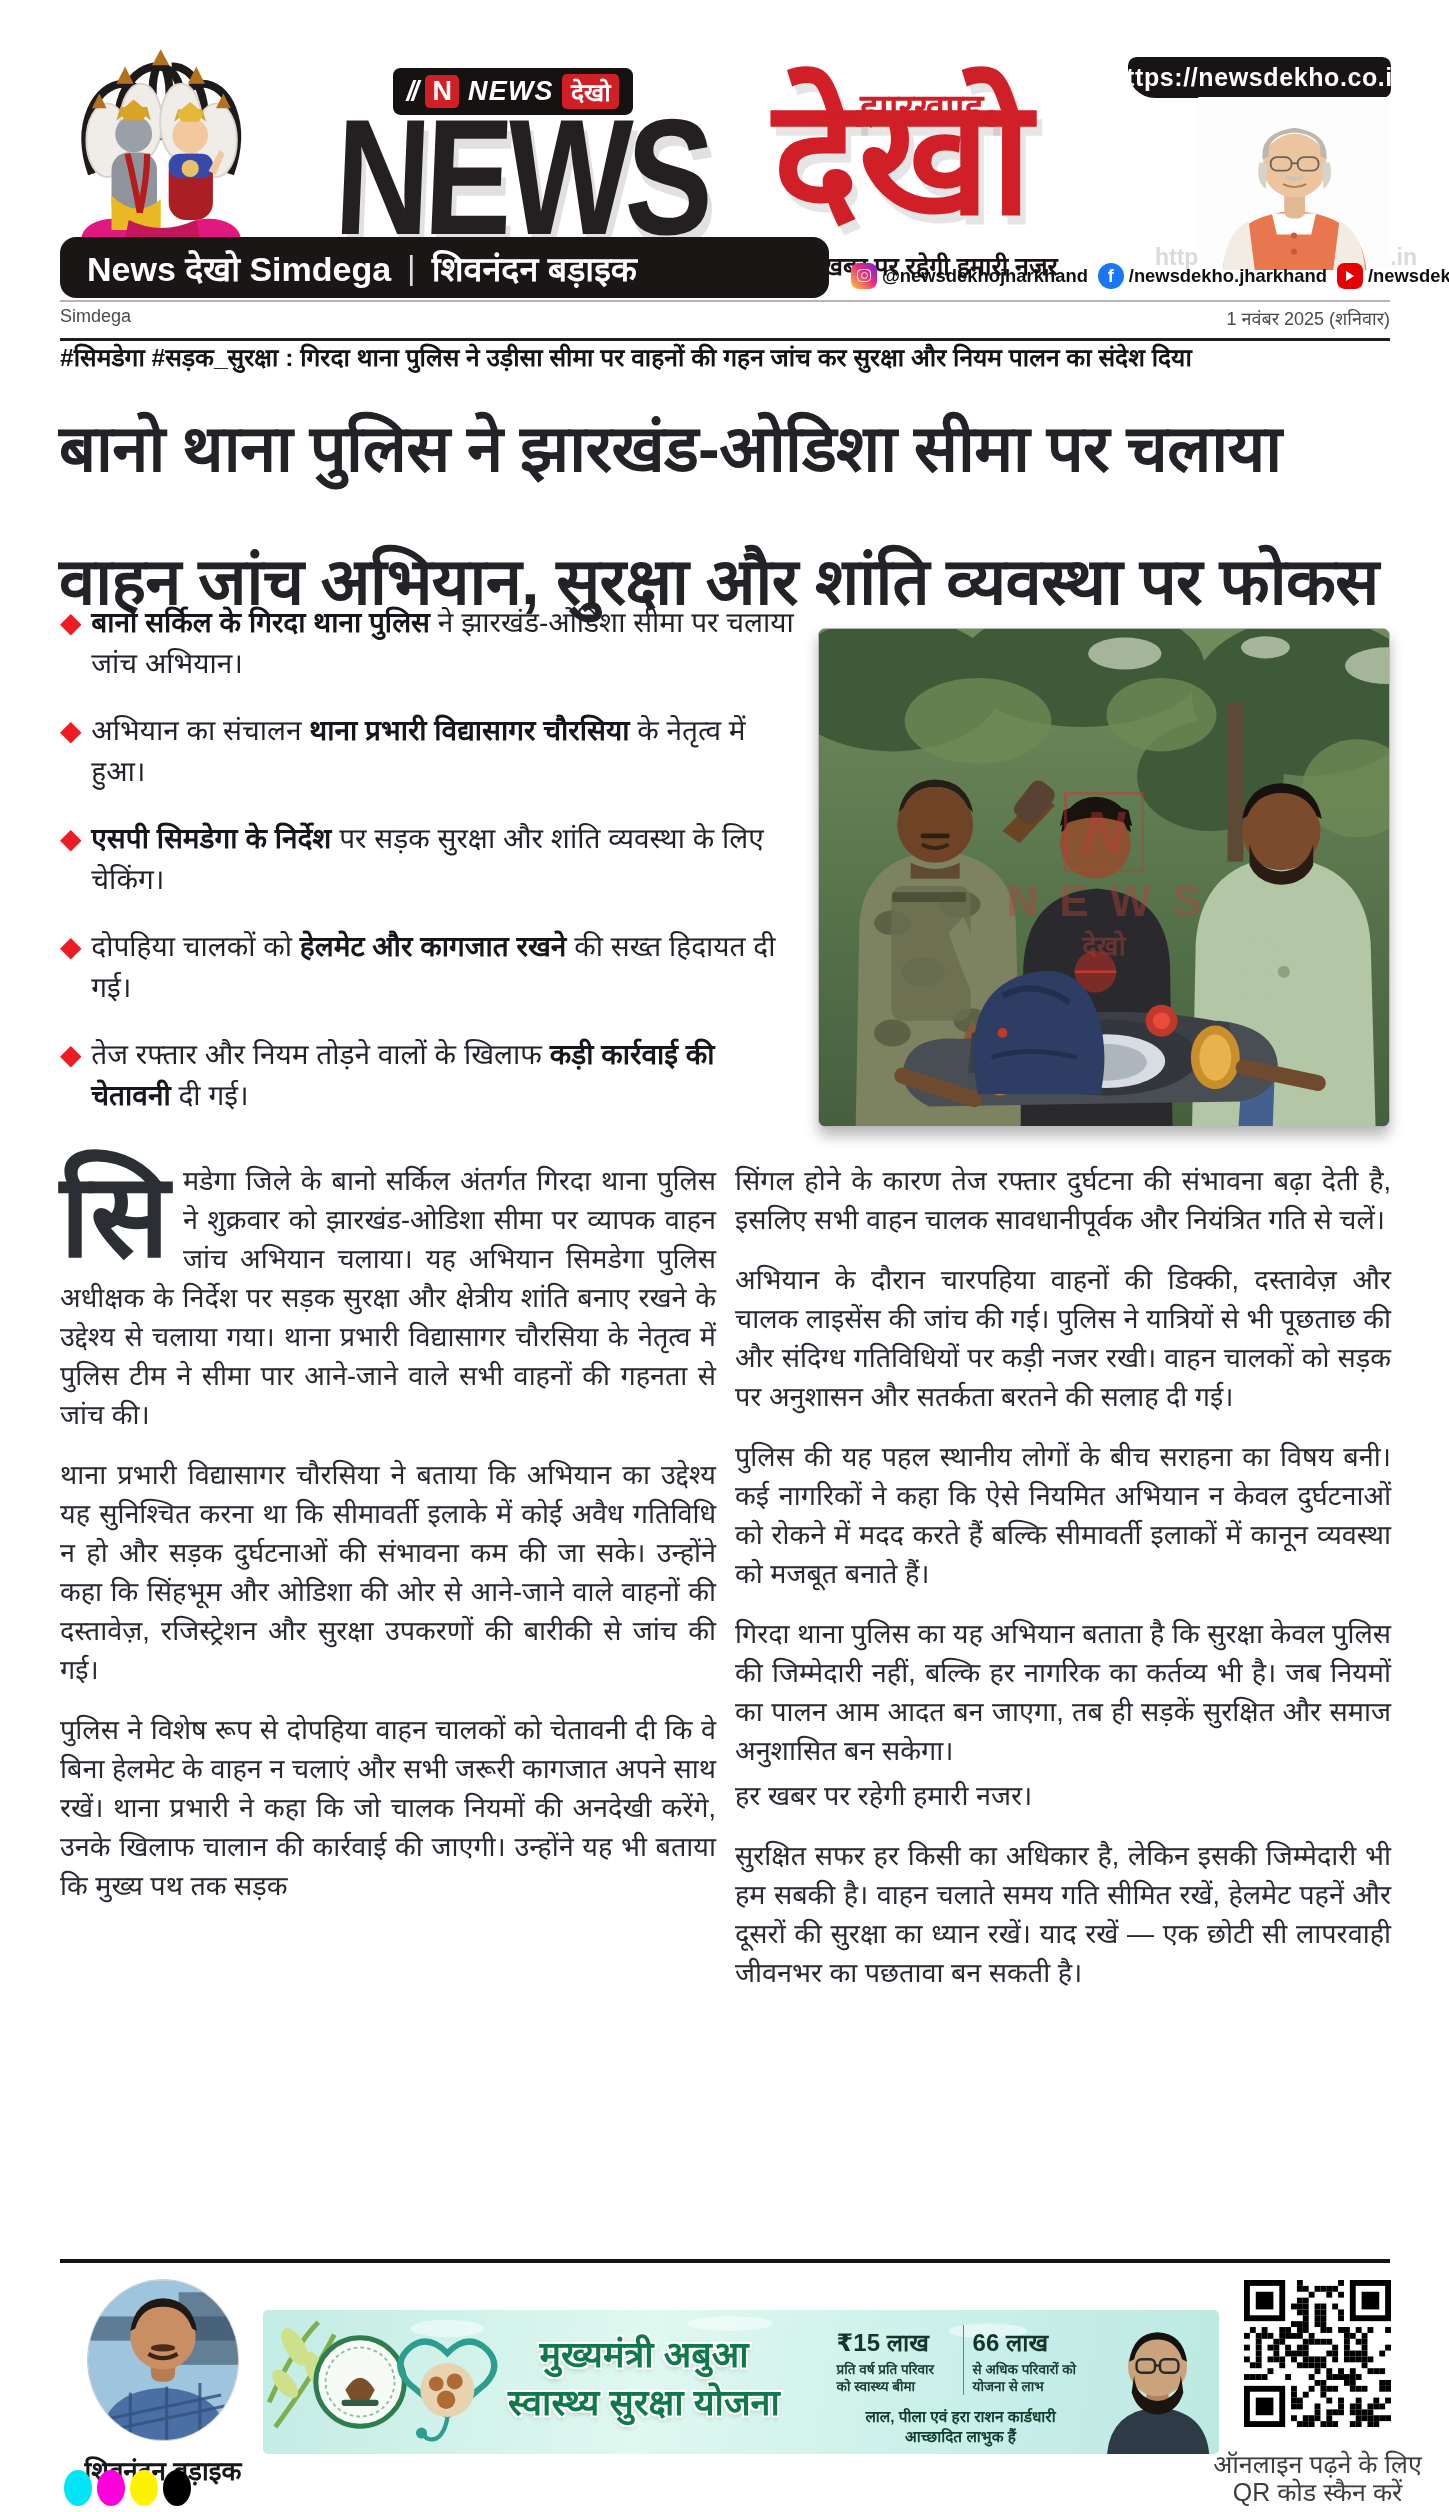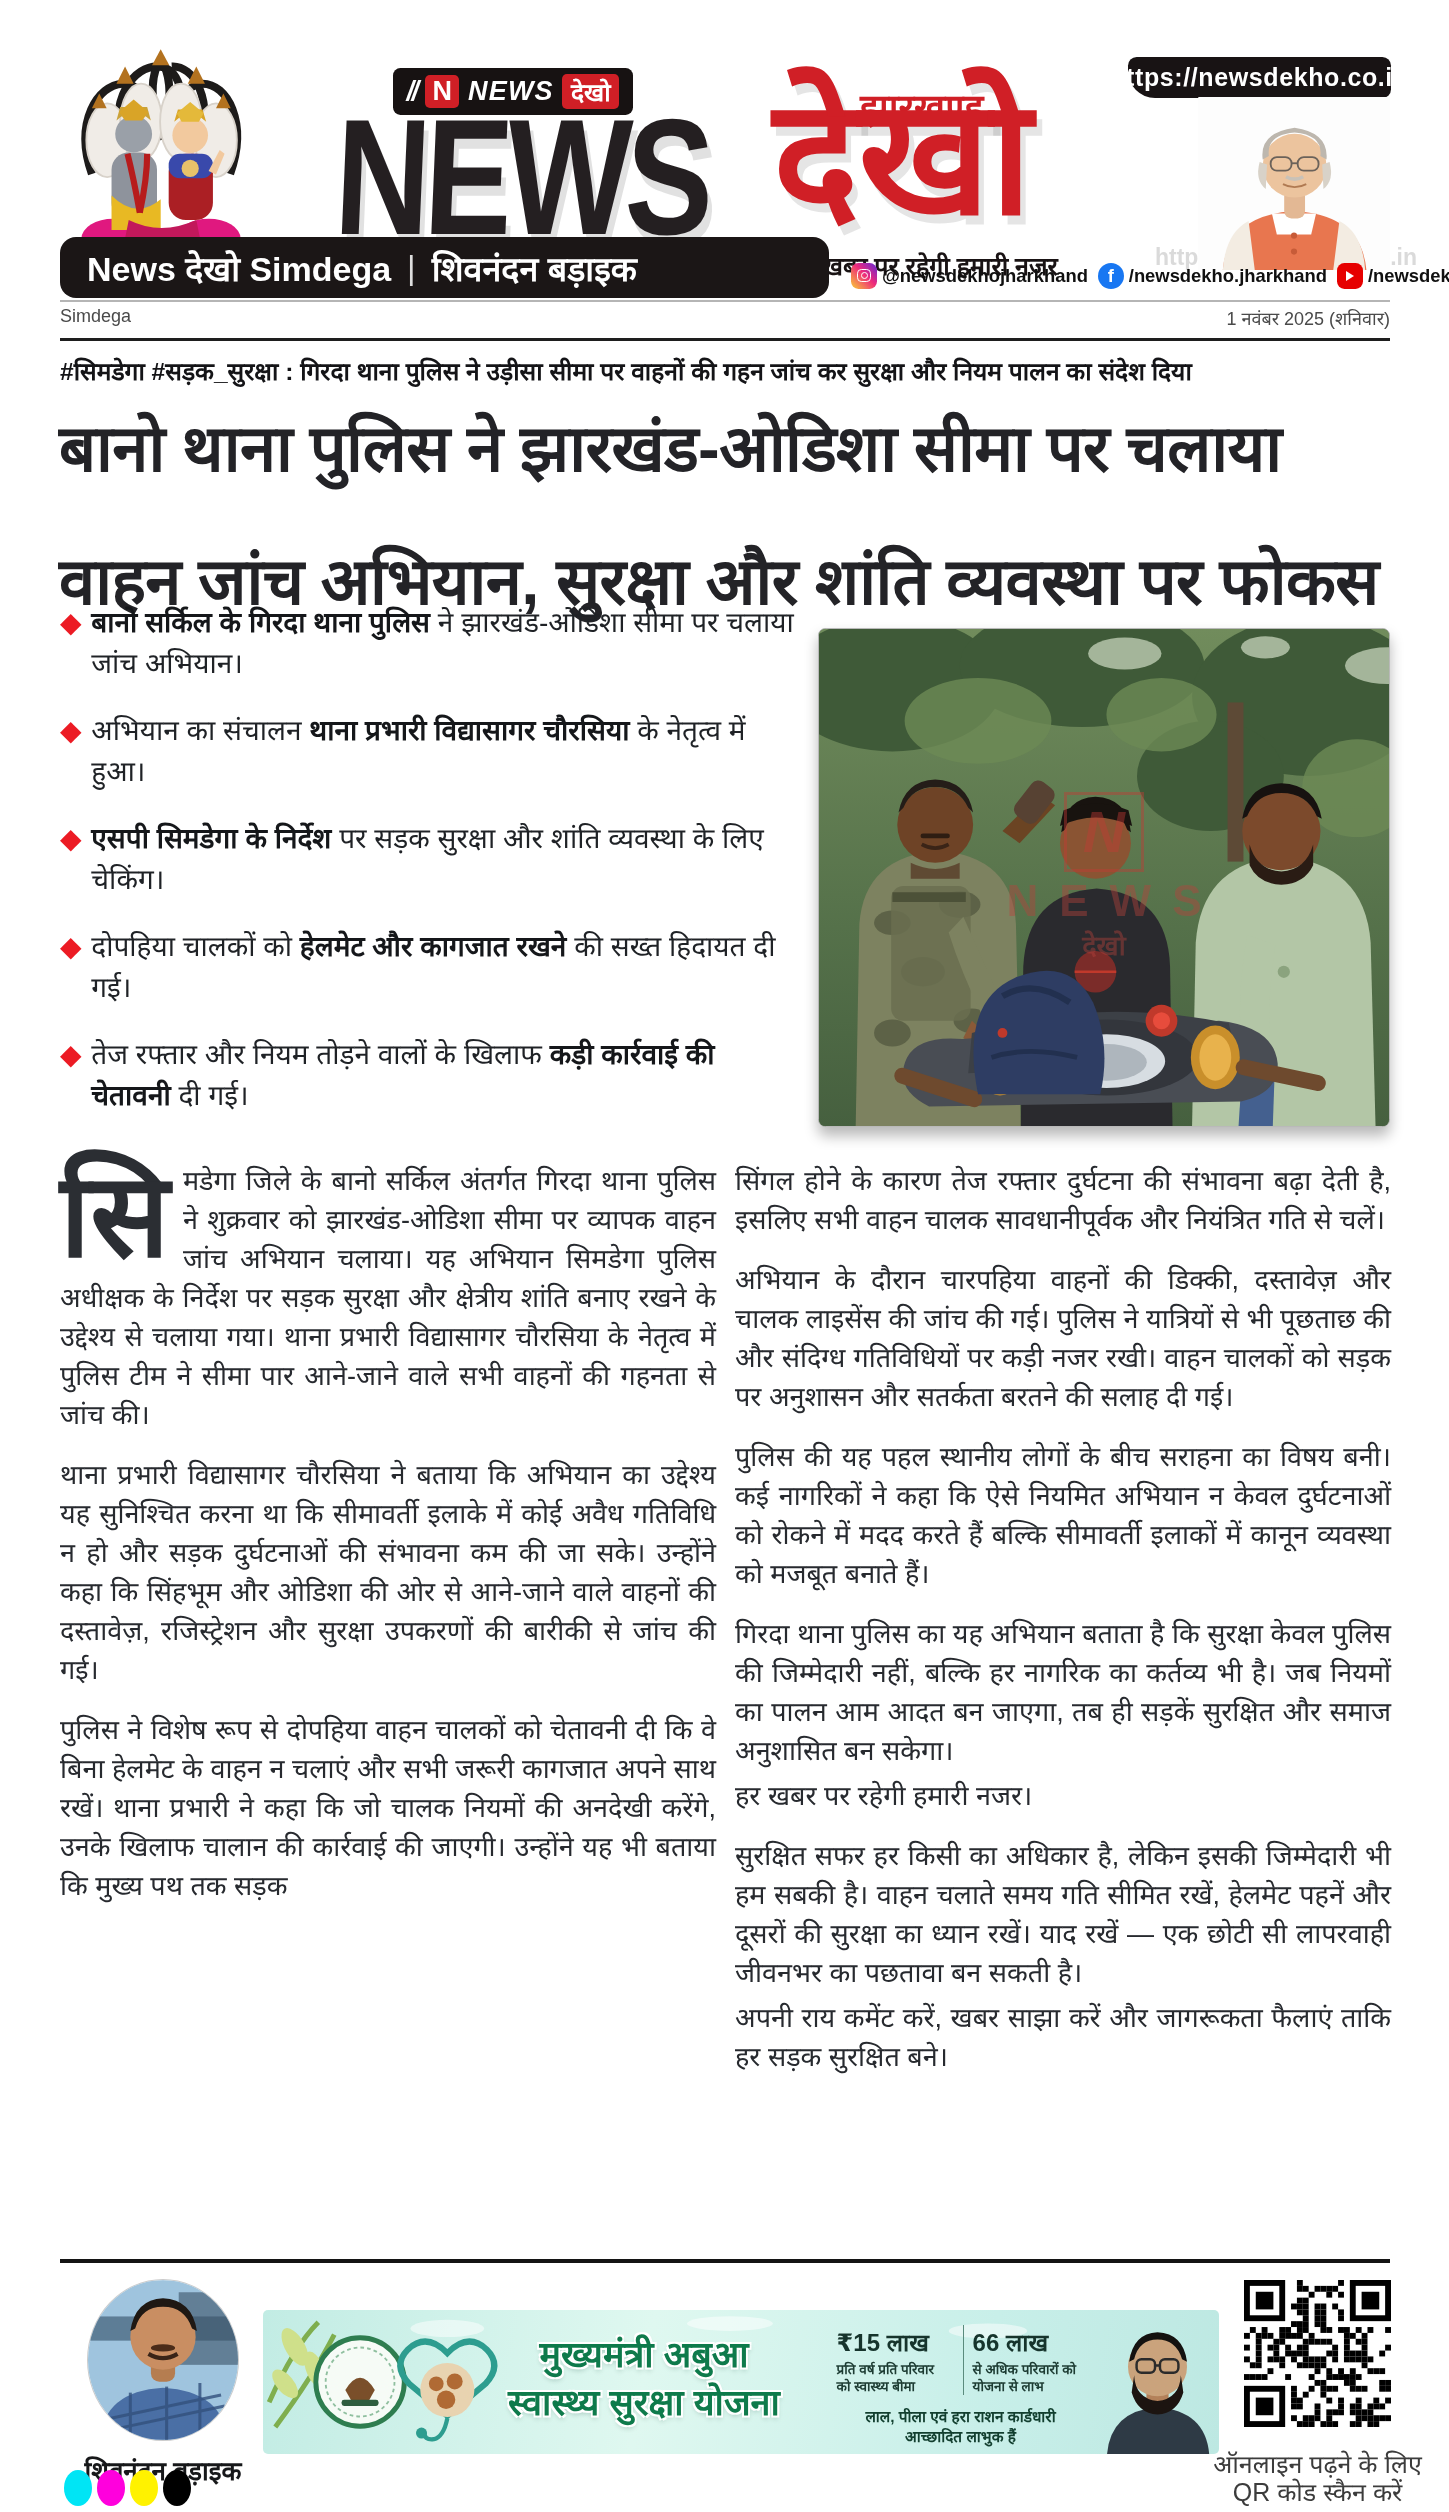--- a/index.html
+++ b/index.html
@@ -54,21 +54,21 @@
   .sicon.ig { background:linear-gradient(45deg,#f9ce34,#ee2a7b 55%,#6228d7); border-radius:7.4px; }
   .sicon.ig .cam { width:13.5px; height:13.5px; border:1.8px solid #fff; border-radius:4.3px; position:relative; }
   .sicon.ig .cam:after { content:""; position:absolute; left:2.5px; top:2.5px; width:4.9px; height:4.9px; border:1.8px solid #fff; border-radius:50%; }
   .sicon.fb { background:#1877f2; border-radius:50%; font-size:18.4px; }
   .sicon.yt { background:#e60000; border-radius:7.4px; }
   .sicon.yt .tri { width:0; height:0; border-left:8.6px solid #fff; border-top:5.5px solid transparent; border-bottom:5.5px solid transparent; }
   .thin-line { position:absolute; left:60px; top:300px; width:1330px; height:1.8px; background:#b5b5b5; }
   .date-row { position:absolute; left:60px; top:306px; width:1330px; display:flex; justify-content:space-between; font-size:18px; color:#4a4a4a; }
   .rule-dark { position:absolute; left:60px; top:338px; width:1330px; height:3.1px; background:#1e1e1e; }
   
-  .kicker { position:absolute; left:60px; top:354px; width:1333px; font-size:24.6px; font-weight:700; color:#141417; white-space:nowrap; }
+  .kicker { position:absolute; left:60px; top:340px; width:1333px; font-size:24.6px; font-weight:700; color:#141417; white-space:nowrap; }
   .headline { position:absolute; left:59px; top:382px; width:1345px; font-size:65px; line-height:133px; font-weight:800; color:#232327; letter-spacing:-0.6px; }
   
   .bullets { position:absolute; left:60px; top:602px; width:737px; }
   .bullet { display:flex; margin-bottom:26px; font-size:28px; line-height:41px; color:#1f2226; }
   .bullet .diamond { color:#ec1b24; font-size:28px; margin-right:9.8px; line-height:41px; flex:0 0 auto; }
   .bullet b { font-weight:800; color:#15171a; }
   .photo-fig {
     position:absolute; left:818px; top:628px; width:572px; height:499px; border-radius:7.4px;
     border:0.6px solid #b9b9b9; box-shadow:0 8.6px 13.5px rgba(0,0,0,.28); overflow:hidden; background:#55704a;
   }
@@ -370,21 +370,20 @@
     <p>पुलिस ने विशेष रूप से दोपहिया वाहन चालकों को चेतावनी दी कि वे बिना हेलमेट के वाहन न चलाएं और सभी जरूरी कागजात अपने साथ रखें। थाना प्रभारी ने कहा कि जो चालक नियमों की अनदेखी करेंगे, उनके खिलाफ चालान की कार्रवाई की जाएगी। उन्होंने यह भी बताया कि मुख्य पथ तक सड़क</p>
   </div>
 
   <div class="col col-right">
     <p>सिंगल होने के कारण तेज रफ्तार दुर्घटना की संभावना बढ़ा देती है, इसलिए सभी वाहन चालक सावधानीपूर्वक और नियंत्रित गति से चलें।</p>
     <p>अभियान के दौरान चारपहिया वाहनों की डिक्की, दस्तावेज़ और चालक लाइसेंस की जांच की गई। पुलिस ने यात्रियों से भी पूछताछ की और संदिग्ध गतिविधियों पर कड़ी नजर रखी। वाहन चालकों को सड़क पर अनुशासन और सतर्कता बरतने की सलाह दी गई।</p>
     <p>पुलिस की यह पहल स्थानीय लोगों के बीच सराहना का विषय बनी। कई नागरिकों ने कहा कि ऐसे नियमित अभियान न केवल दुर्घटनाओं को रोकने में मदद करते हैं बल्कि सीमावर्ती इलाकों में कानून व्यवस्था को मजबूत बनाते हैं।</p>
     <p class="standalone">गिरदा थाना पुलिस का यह अभियान बताता है कि सुरक्षा केवल पुलिस की जिम्मेदारी नहीं, बल्कि हर नागरिक का कर्तव्य भी है। जब नियमों का पालन आम आदत बन जाएगा, तब ही सड़कें सुरक्षित और समाज अनुशासित बन सकेगा।</p>
     <p>हर खबर पर रहेगी हमारी नजर।</p>
     <p class="standalone">सुरक्षित सफर हर किसी का अधिकार है, लेकिन इसकी जिम्मेदारी भी हम सबकी है। वाहन चलाते समय गति सीमित रखें, हेलमेट पहनें और दूसरों की सुरक्षा का ध्यान रखें। याद रखें — एक छोटी सी लापरवाही जीवनभर का पछतावा बन सकती है।</p>
-    <p>अपनी राय कमेंट करें, खबर साझा करें और जागरूकता फैलाएं ताकि हर सड़क सुरक्षित बने।</p>
   </div>
 
   <div class="footer-rule"></div>
 
   <div class="reporter-photo">
     <svg viewBox="0 0 248 264">
       <rect width="248" height="264" fill="#9fc4de"></rect>
       <rect x="0" y="60" width="248" height="40" fill="#5d7d96"></rect>
       <rect x="150" y="20" width="98" height="120" fill="#3b5166" opacity=".6"></rect>
       <path d="M20 264 q6 -80 104 -86 q100 6 106 86 z" fill="#4a6fa5"></path>

